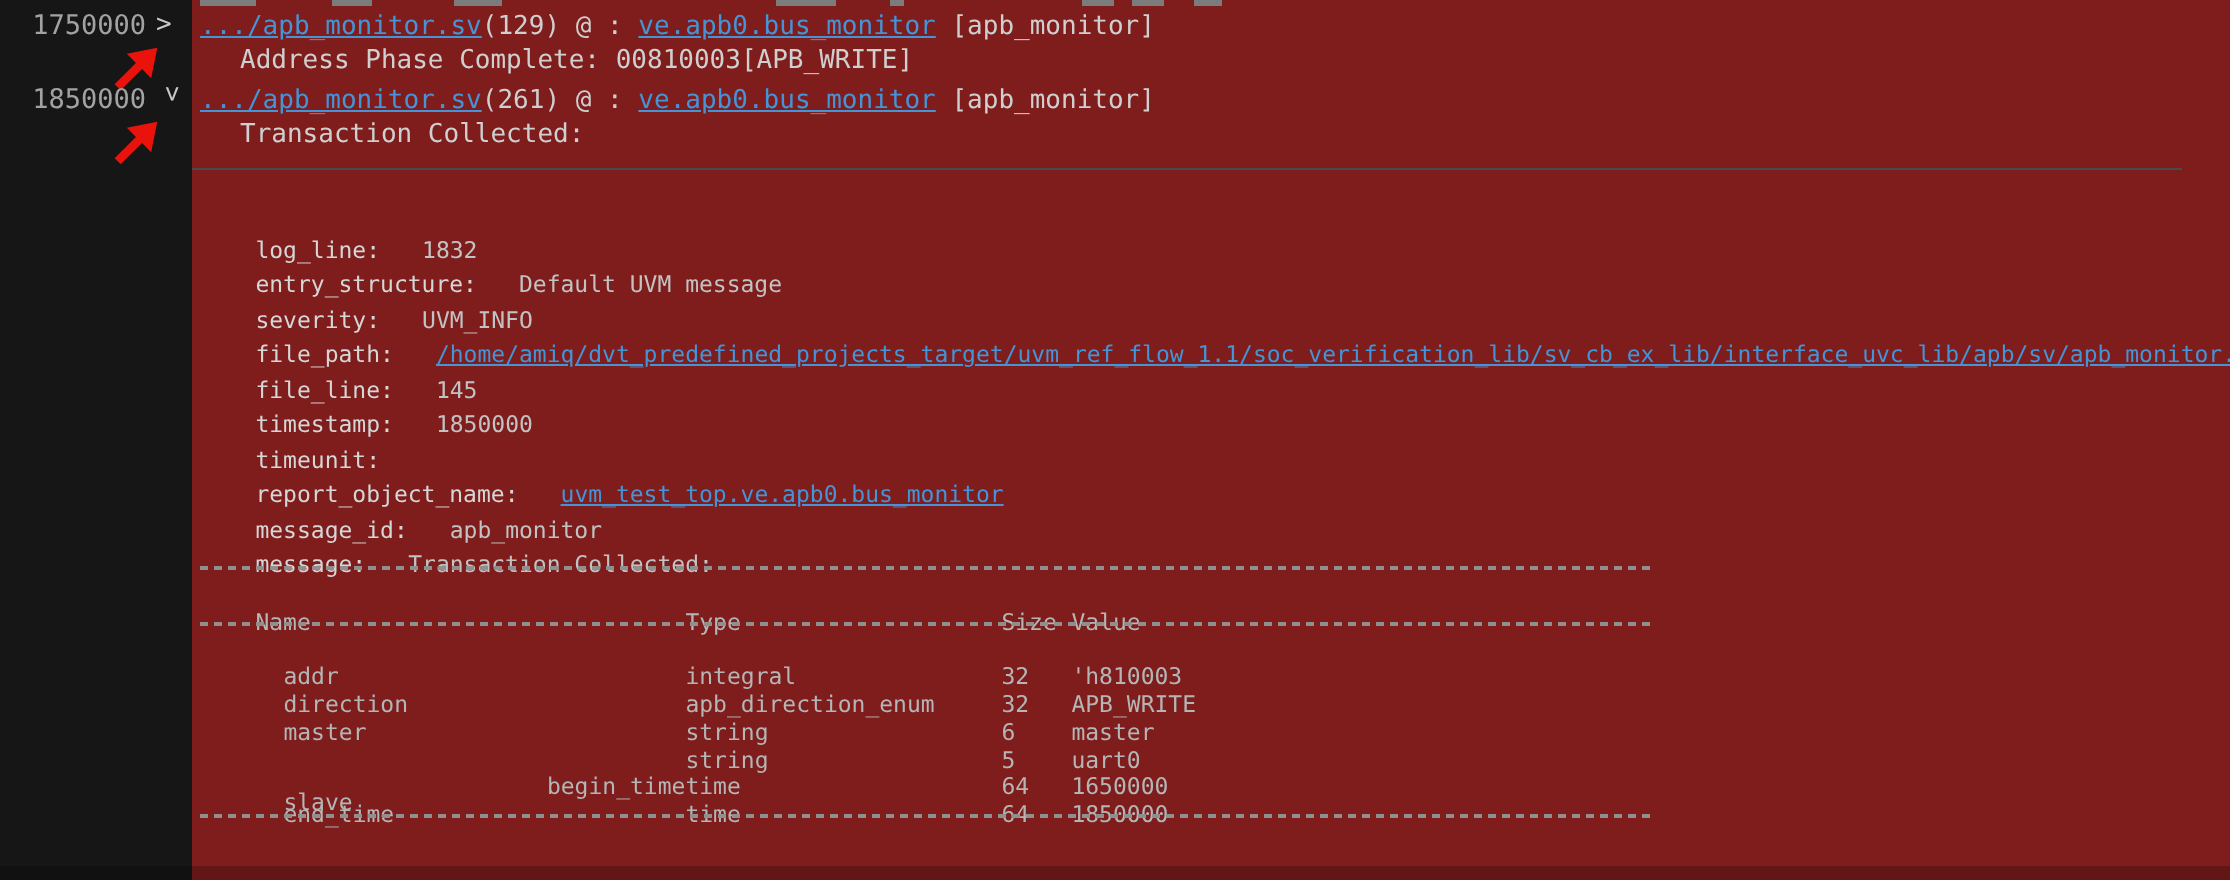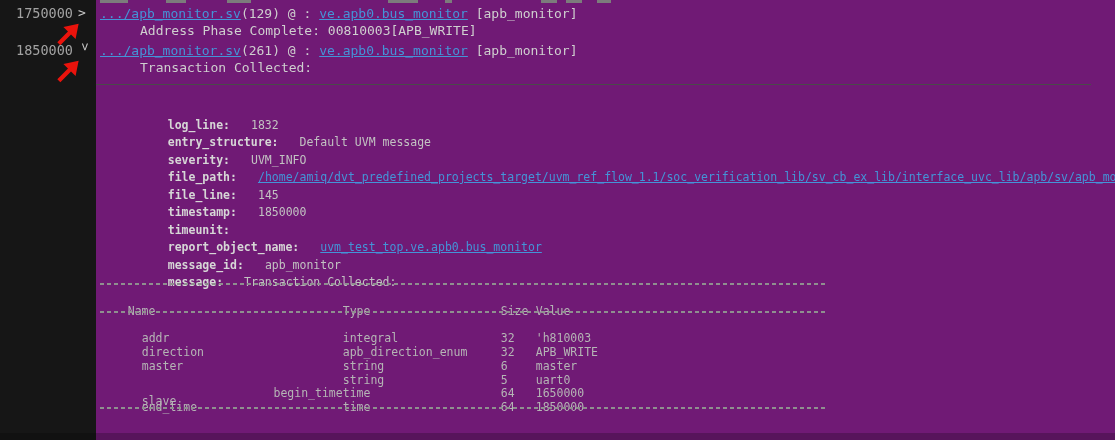--- a/index.html
+++ b/index.html
@@ -17,48 +17,48 @@
   .entry{position:absolute;left:0;width:100%;height:36px;}
   .ts{position:absolute;left:2px;top:1px;width:71px;text-align:right;
       color:#a2a2a2;font-size:13.5px;line-height:15px;}
   .chev{position:absolute;left:78px;top:0;width:14px;height:15px;color:#c9c9c9;
         font-size:13px;line-height:15px;display:inline-block;cursor:pointer;}
   .chev.down{transform:rotate(90deg);transform-origin:7px 8px;}
   .arrow{position:absolute;left:53px;top:14px;width:33px;height:28px;
          transform:rotate(-45deg);fill:var(--arrow,#ea130c);}
   .lhead{position:absolute;left:100px;top:1px;font-size:13px;line-height:15px;
          color:#cfcfcf;white-space:pre;text-align:center;}
-  .lmsg{position:absolute;left:140px;top:18px;font-size:13px;line-height:15px;
+  .lmsg{position:absolute;left:120px;top:18px;font-size:13px;line-height:15px;
         color:#cfcfcf;white-space:pre;}
   .lnk{color:var(--link,#4494d8);text-decoration:underline;cursor:pointer;}
 
   
   .details{position:absolute;left:100px;top:99px;font-size:11.5px;}
   .drow{height:17.5px;line-height:17.5px;white-space:pre;}
-  .dlabel{font-weight:bold;color:#d6d6d6;margin-left:40px;}
+  .dlabel{font-weight:normal;color:#d6d6d6;}
   .dval{color:#c2c2c2;margin-left:21px;}
   .dval.link{color:var(--link,#4494d8);text-decoration:underline;cursor:pointer;}
 
   
   .ttable{position:absolute;left:100px;top:277px;font-size:11.5px;color:#b5b5b5;}
   .trow{height:13.8px;line-height:13.8px;white-space:pre;}
   .cn,.ct,.cs{display:inline-block;box-sizing:border-box;vertical-align:top;}
   .cn{width:215px;}
   .ct{width:158px;}
   .cs{width:35px;}
   .dashline{height:13.8px;position:relative;width:727px;}
   .dashline::after{
     content:"";position:absolute;left:0;top:6px;height:2px;width:100%;
     background:repeating-linear-gradient(90deg,#8f8f8f 0 4px,transparent 4px 7px);
   }
 </style>
 </head>
 <body>
 
-<div class="app" style="--link: #4494d8; --arrow: #ea130c; background: #701a75;">
+<div class="app" style="--link: #4494d8; --arrow: #ea130c; background: #7f1d1d;">
   <div class="gutter" style="background: rgb(22, 22, 22);"></div>
 
   <div class="remnant" style="left:100px;width:28px;"></div>
   <div class="remnant" style="left:166px;width:20px;"></div>
   <div class="remnant" style="left:227px;width:24px;"></div>
   <div class="remnant" style="left:388px;width:30px;"></div>
   <div class="remnant" style="left:445px;width:7px;"></div>
   <div class="remnant" style="left:541px;width:16px;"></div>
   <div class="remnant" style="left:566px;width:16px;"></div>
   <div class="remnant" style="left:597px;width:14px;"></div>

